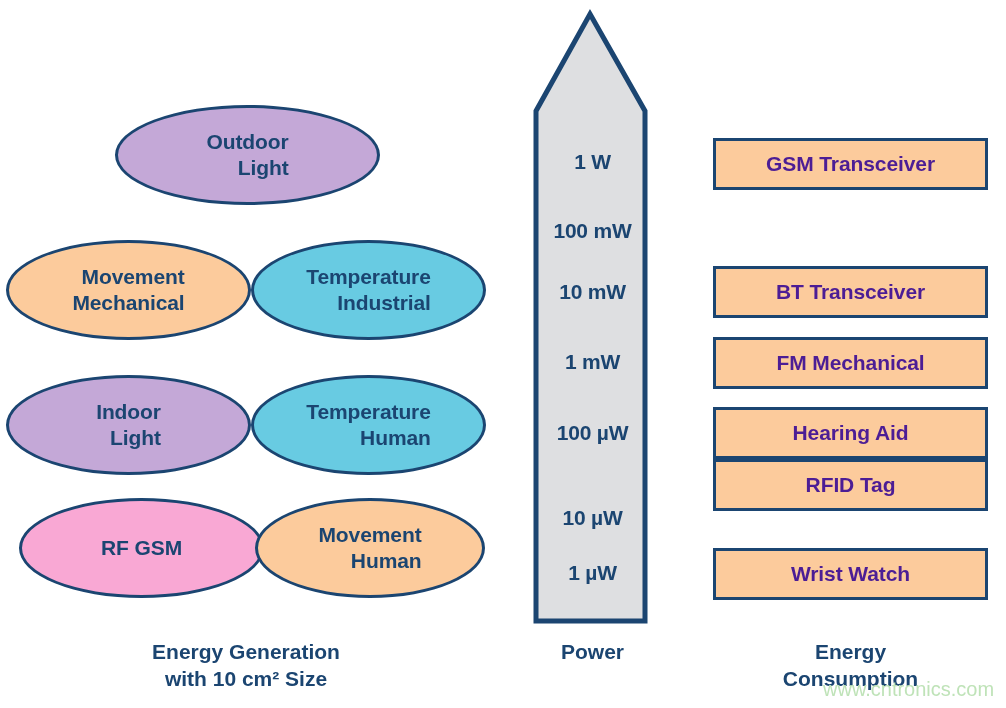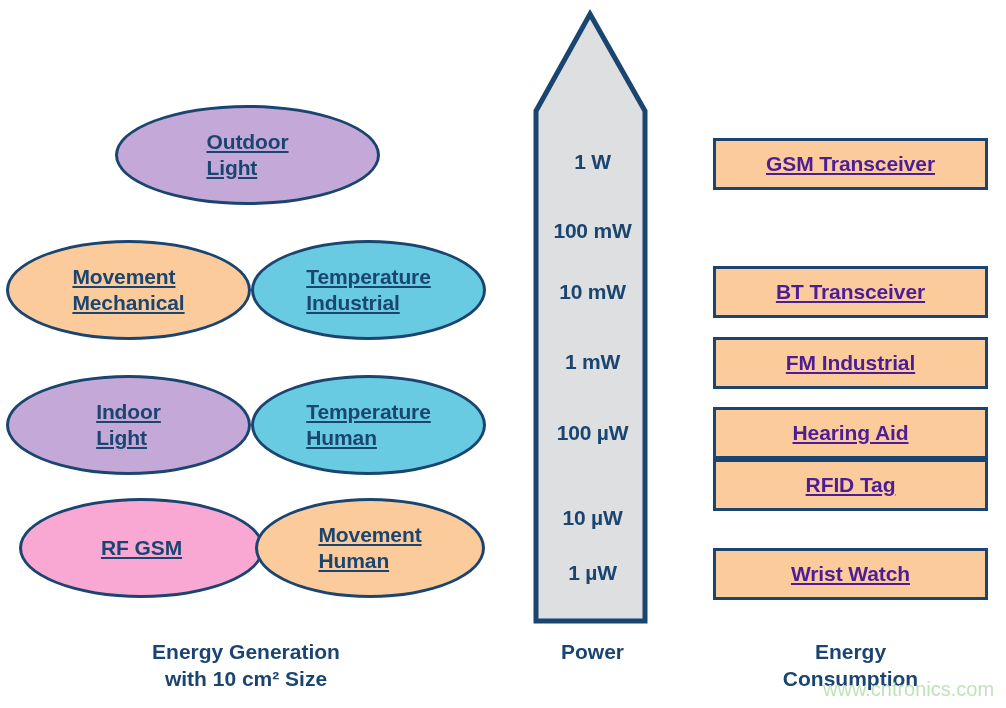--- a/index.html
+++ b/index.html
@@ -24,22 +24,21 @@
     height: 708px;
   }
 
   
   .node {
     position: absolute;
     box-sizing: border-box;
     display: flex;
     align-items: center;
     justify-content: center;
-    text-align: left;
-    text-decoration: underline;
+    text-align: right;
   }
 
   
   .ellipse {
     border-radius: 50%;
     border: 3px solid #1B4571;
     color: #1B4571;
     font-weight: bold;
     font-size: 21px;
     line-height: 1.22;
@@ -171,21 +170,21 @@
     <span>1 µW</span>
   </div>
 
   <div class="node consume-box" style="top:138px;">
     <span>GSM Transceiver</span>
   </div>
   <div class="node consume-box" style="top:266px;">
     <span>BT Transceiver</span>
   </div>
   <div class="node consume-box" style="top:337px;">
-    <span>FM Industrial</span>
+    <span>FM Mechanical</span>
   </div>
   <div class="node consume-box" style="top:407px;">
     <span>Hearing Aid</span>
   </div>
   <div class="node consume-box" style="top:459px;">
     <span>RFID Tag</span>
   </div>
   <div class="node consume-box" style="top:548px;">
     <span>Wrist Watch</span>
   </div>

